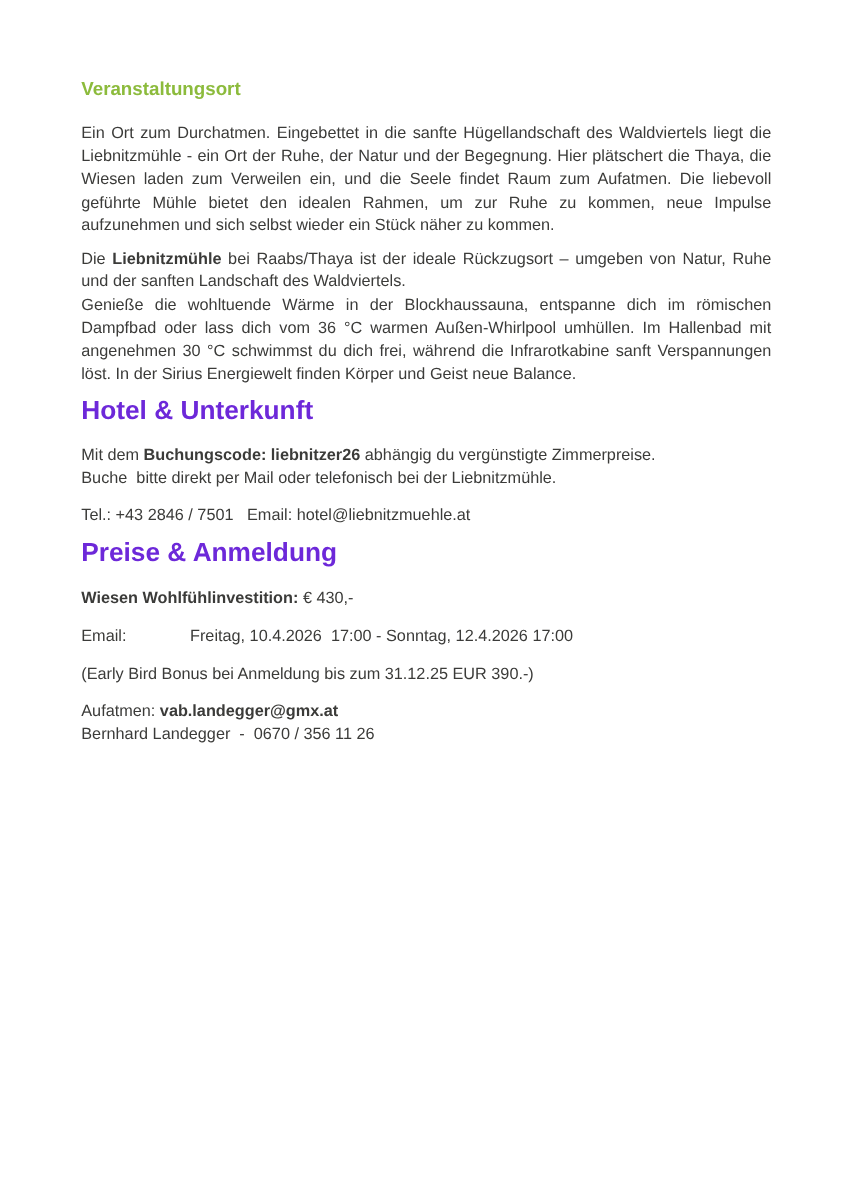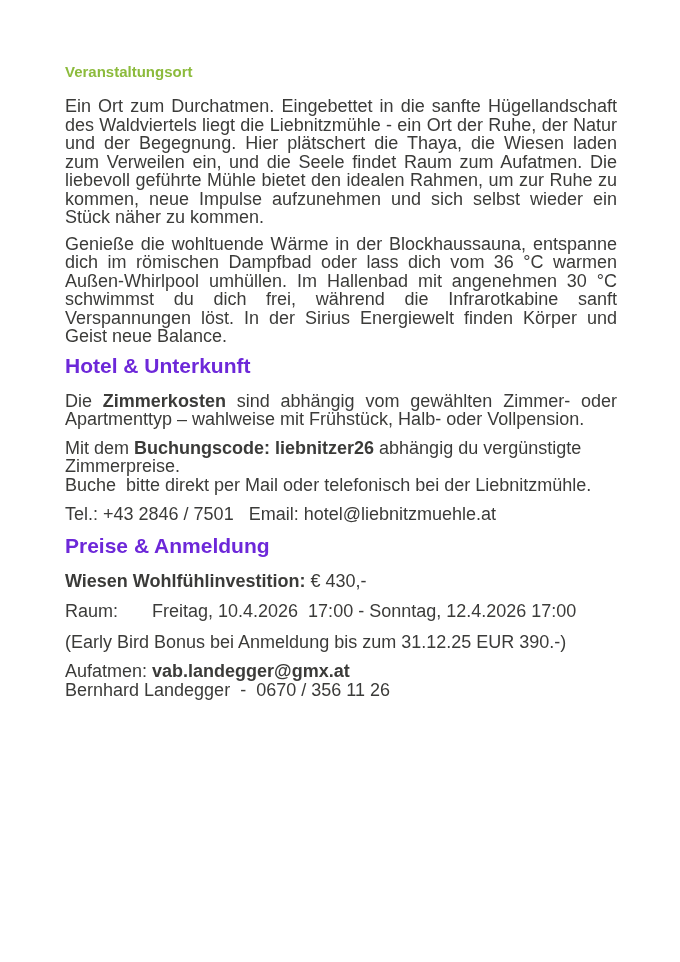--- a/index.html
+++ b/index.html
@@ -22,21 +22,21 @@
     margin: 0 0 17px 0;
   }
   .h-big {
     font-size: 21px;
     line-height: 24px;
     font-weight: bold;
     color: #6d28d9;
     margin: 0 0 14px 0;
   }
   .p {
-    font-size: 18px;
+    font-size: 13px;
     line-height: 18.5px;
     margin: 0;
     white-space: pre-wrap;
   }
   .just { text-align: justify; }
   .b { font-weight: bold; text-align: center; }
   .mb8  { margin-bottom: 8px; }
   .mb10 { margin-bottom: 10px; }
   .mb11 { margin-bottom: 11px; }
   .mb12 { margin-bottom: 12px; }
@@ -47,42 +47,42 @@
 </head>
 <body>
 
 <div class="page">
 
   <section>
     <h3 class="h-small">Veranstaltungsort</h3>
 
     <p class="p just mb8">Ein Ort zum Durchatmen. Eingebettet in die sanfte Hügellandschaft des Waldviertels liegt die Liebnitzmühle - ein Ort der Ruhe, der Natur und der Begegnung. Hier plätschert die Thaya, die Wiesen laden zum Verweilen ein, und die Seele findet Raum zum Aufatmen. Die liebevoll geführte Mühle bietet den idealen Rahmen, um zur Ruhe zu kommen, neue Impulse aufzunehmen und sich selbst wieder ein Stück näher zu kommen.</p>
 
+    <p class="p just"><span>Die </span><span class="b">Liebnitzmühle</span><span> bei Raabs/Thaya ist der ideale Rückzugsort – umgeben von Natur, Ruhe und der sanften Landschaft des Waldviertels.</span></p>
 
     <p class="p just mb8">Genieße die wohltuende Wärme in der Blockhaussauna, entspanne dich im römischen Dampfbad oder lass dich vom 36 °C warmen Außen-Whirlpool umhüllen. Im Hallenbad mit angenehmen 30 °C schwimmst du dich frei, während die Infrarotkabine sanft Verspannungen löst. In der Sirius Energiewelt finden Körper und Geist neue Balance.</p>
   </section>
 
   <section>
     <h2 class="h-big mt8">Hotel &amp; Unterkunft</h2>
 
-    <p class="p just mb10"><span>Die </span><span class="b">Zimmerkosten</span><span> sind abhängig vom gewählten Zimmer- oder Apartmenttyp – wahlweise mit Frühstück, Halb- oder Vollpension.</span></p>
 
     <p class="p"><span>Mit dem </span><span class="b">Buchungscode: liebnitzer26</span><span> abhängig du vergünstigte Zimmerpreise.</span></p>
 
     <p class="p mb11">Buche  bitte direkt per Mail oder telefonisch bei der Liebnitzmühle.</p>
 
     <p class="p mb10">Tel.: +43 2846 / 7501   Email: hotel@liebnitzmuehle.at</p>
   </section>
 
   <section>
     <h2 class="h-big mb16">Preise &amp; Anmeldung</h2>
 
     <p class="p mb12"><span class="b">Wiesen Wohlfühlinvestition:</span><span> € 430,-</span></p>
 
-    <p class="p mb12"><span class="label-col">Raum:</span><span>Freitag, 10.4.2026  17:00 - Sonntag, 12.4.2026 17:00</span></p>
+    <p class="p mb12"><span class="label-col">Email:</span><span>Freitag, 10.4.2026  17:00 - Sonntag, 12.4.2026 17:00</span></p>
 
     <p class="p mb11">(Early Bird Bonus bei Anmeldung bis zum 31.12.25 EUR 390.-)</p>
 
     <p class="p"><span>Aufatmen: </span><span class="b">vab.landegger@gmx.at</span></p>
 
     <p class="p">Bernhard Landegger  -  0670 / 356 11 26</p>
   </section>
 
 </div>
 

